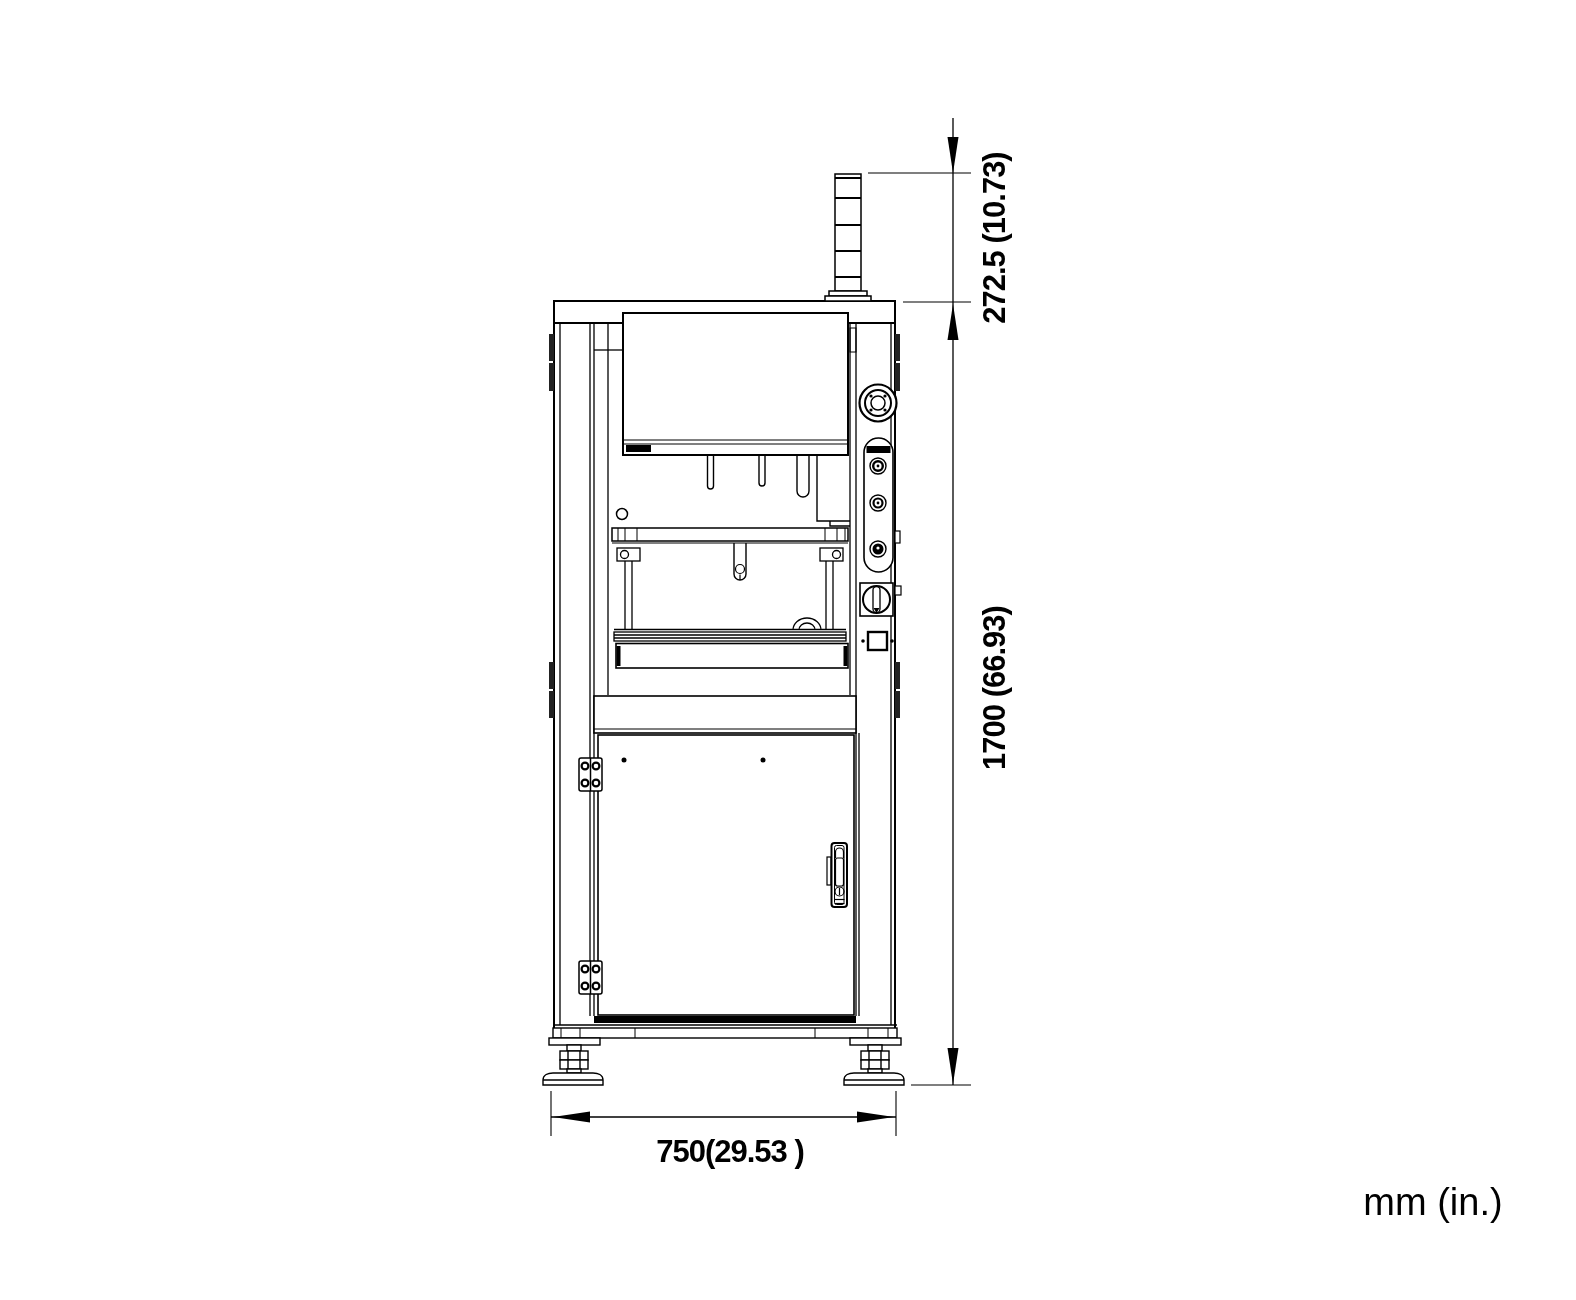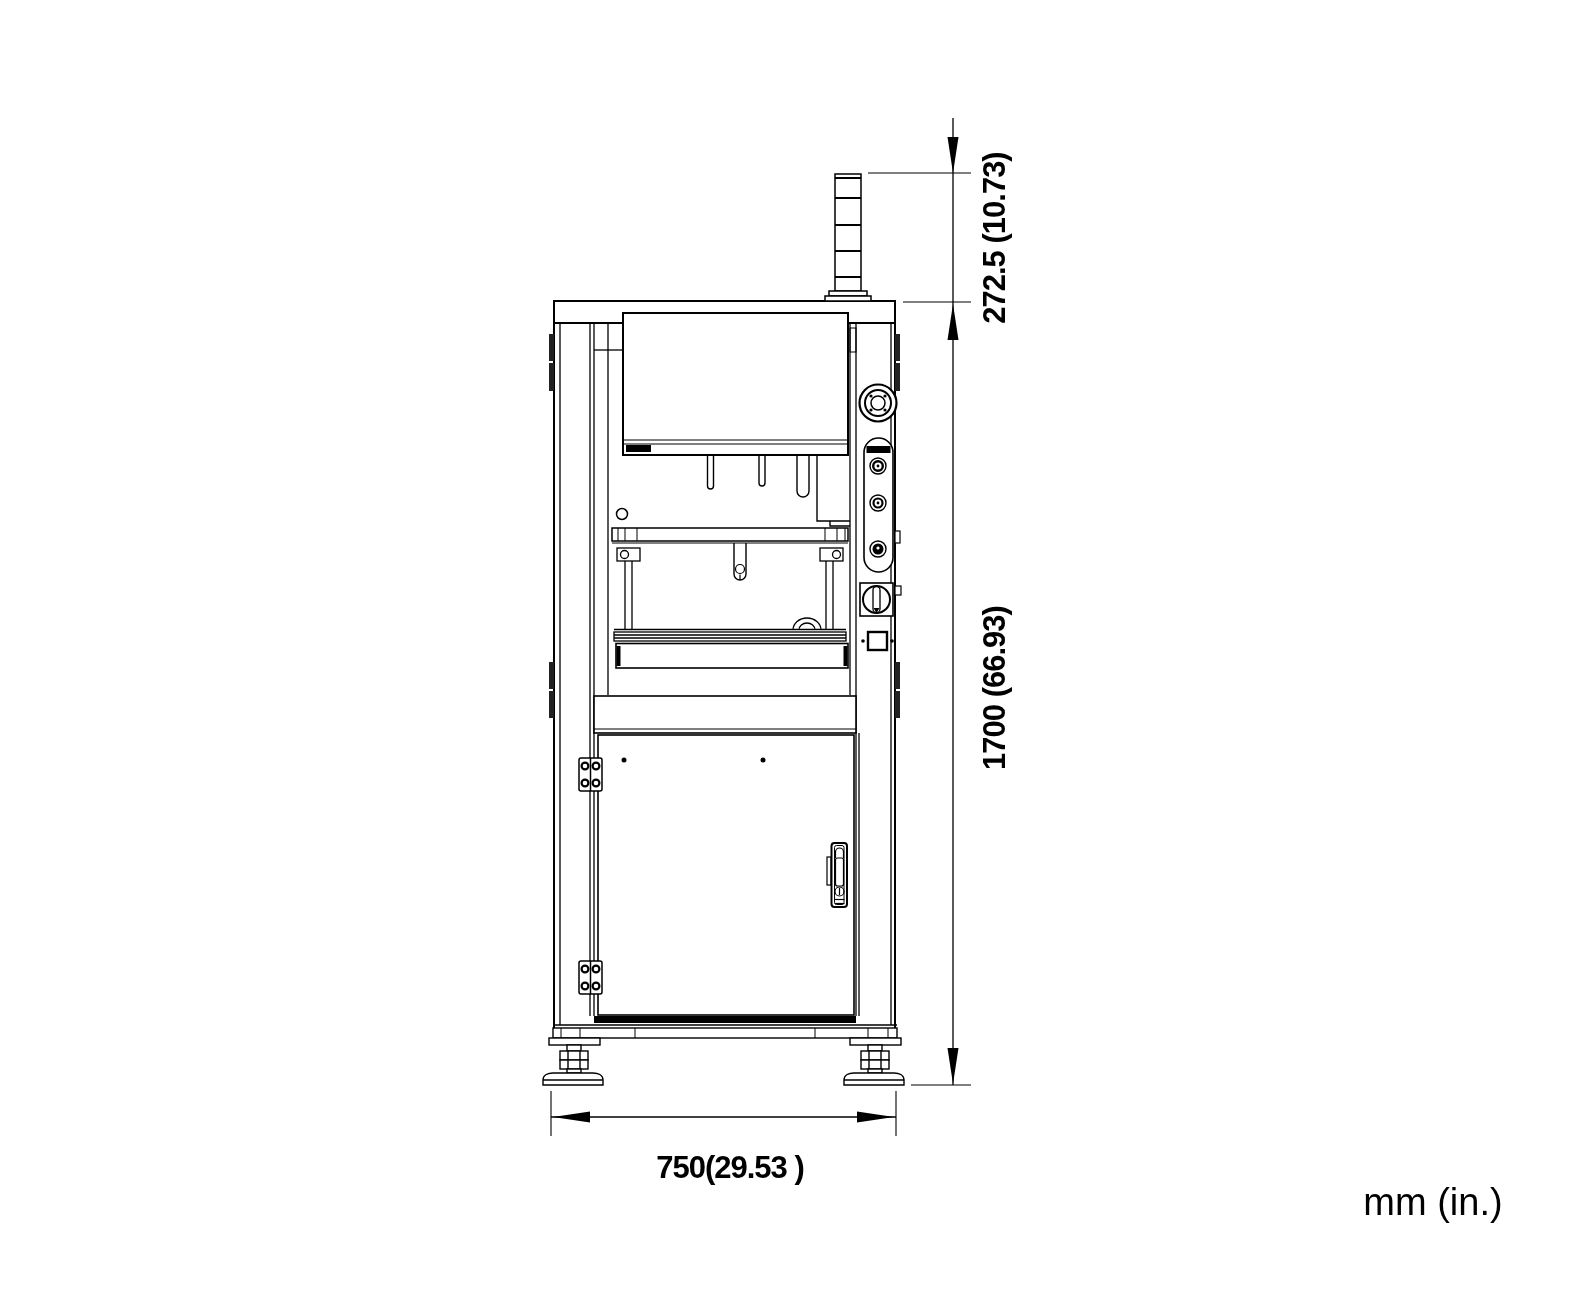--- a/index.html
+++ b/index.html
@@ -258,17 +258,17 @@
       <line x1="551" y1="1117" x2="896" y2="1117"></line>
       <polygon points="590,1111.5 590,1122.5 553,1117" fill="#000" stroke="none"></polygon>
       <polygon points="857,1111.5 857,1122.5 894,1117" fill="#000" stroke="none"></polygon>
     </g>
   </svg>
 
   <div class="dim-label rot" style="left:845px;top:218px;">272.5 (10.73)</div>
 
   <div class="dim-label rot" style="left:845px;top:668px;">1700 (66.93)</div>
 
-  <div class="dim-label" style="left:580px;top:1132px;margin-top:16px;">750(29.53 )</div>
+  <div class="dim-label" style="left:580px;top:1132px;">750(29.53 )</div>
 
   <div class="units-label" style="left:1283px;top:1180px;">mm (in.)</div>
 
 </div>
 
 </body></html>

